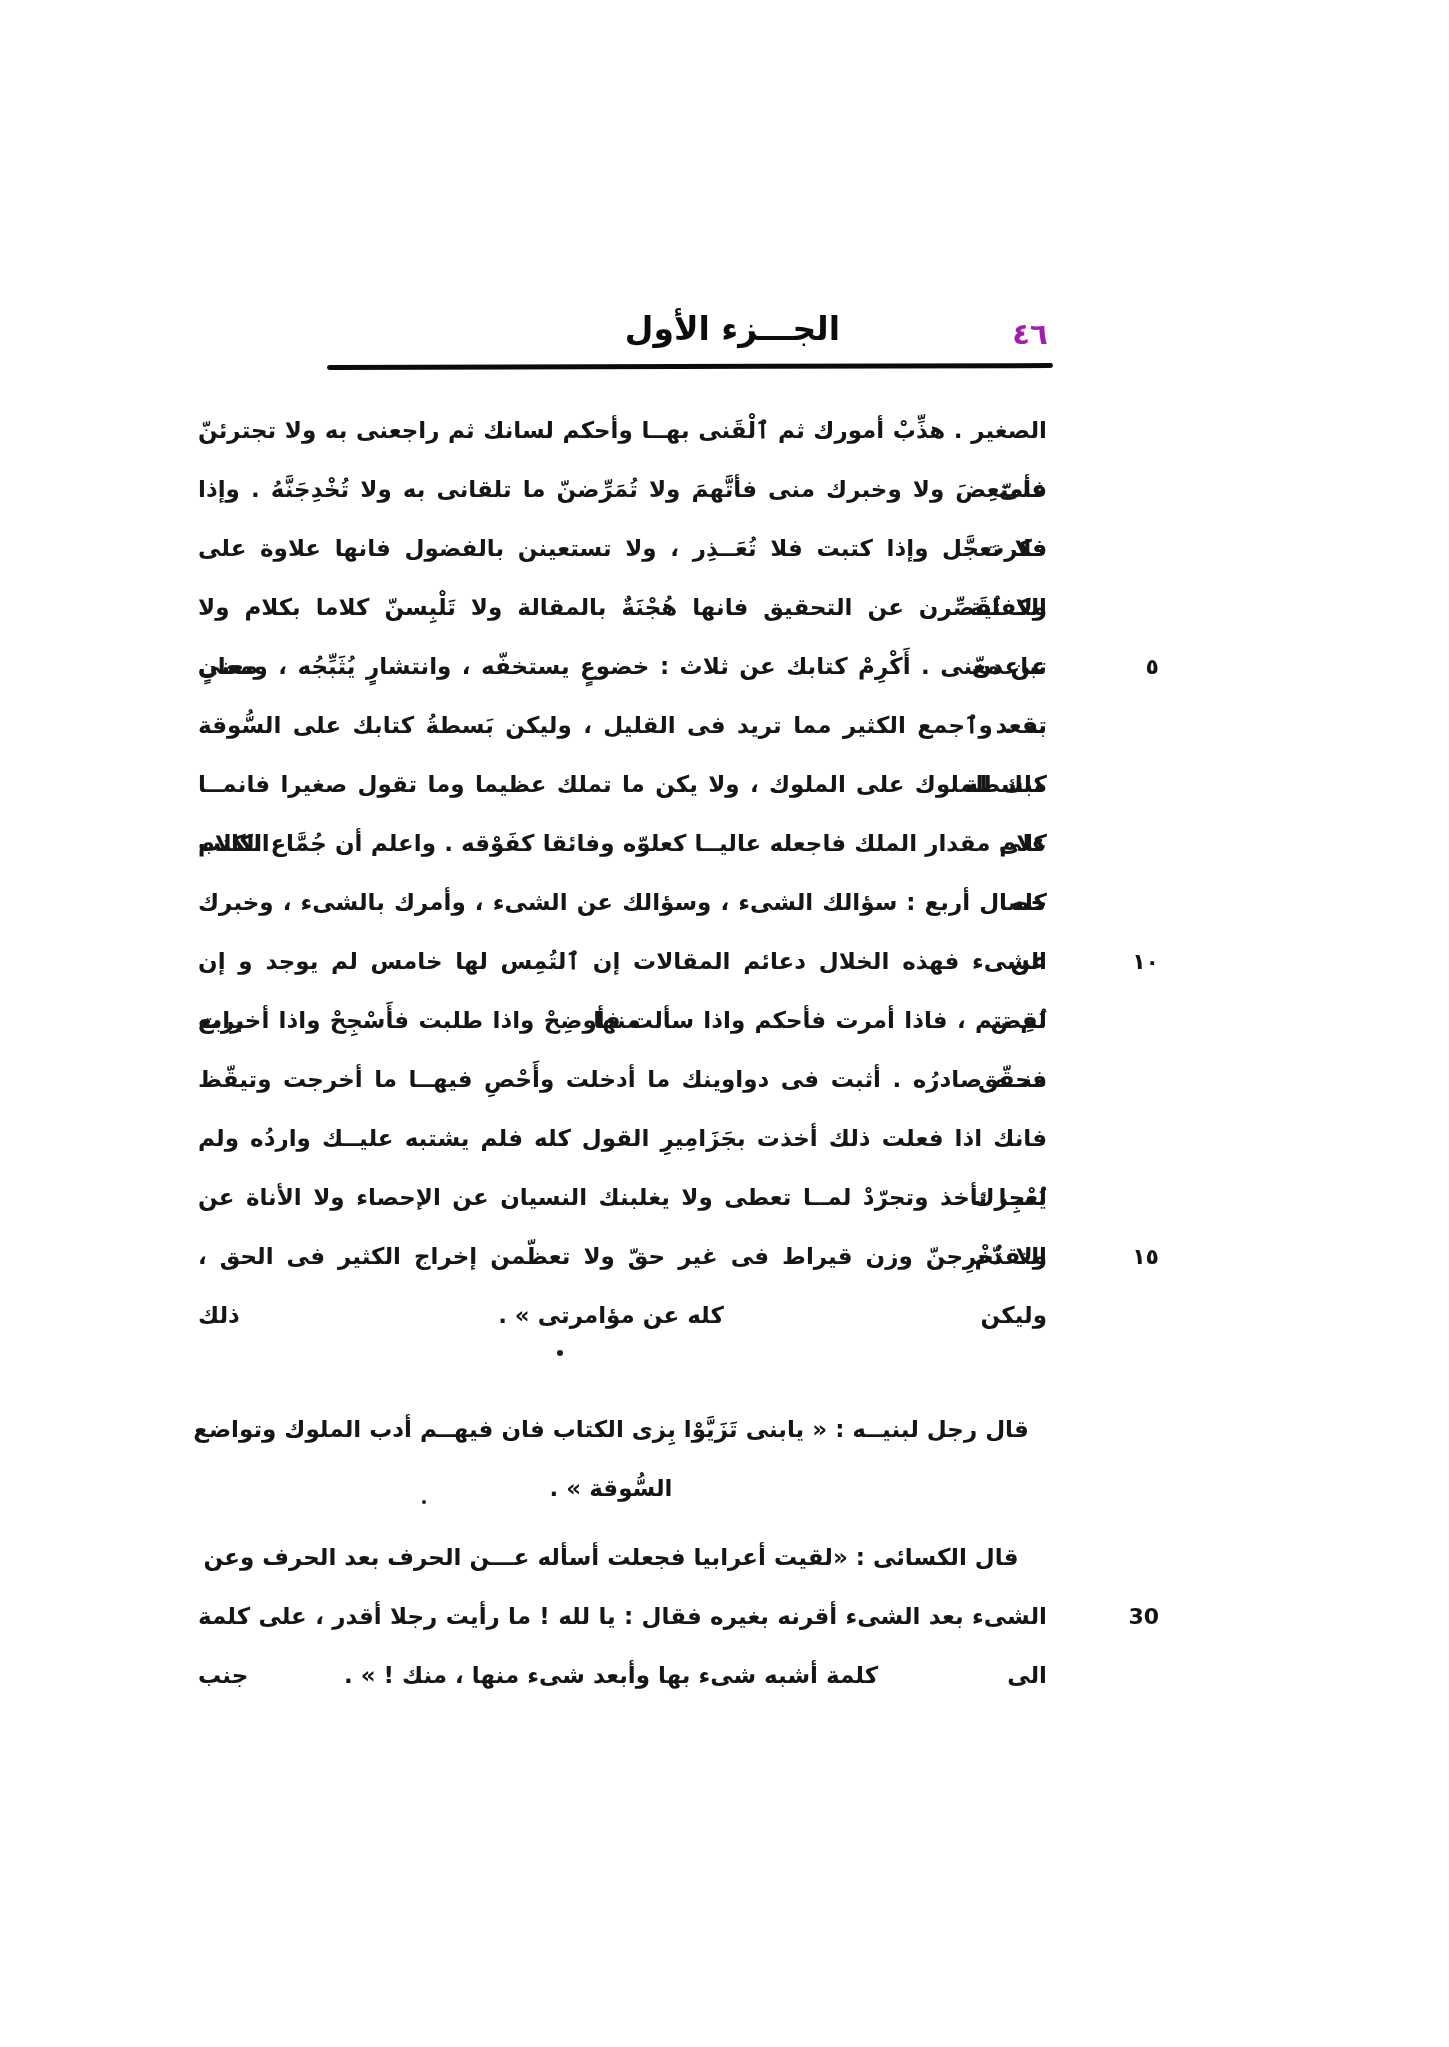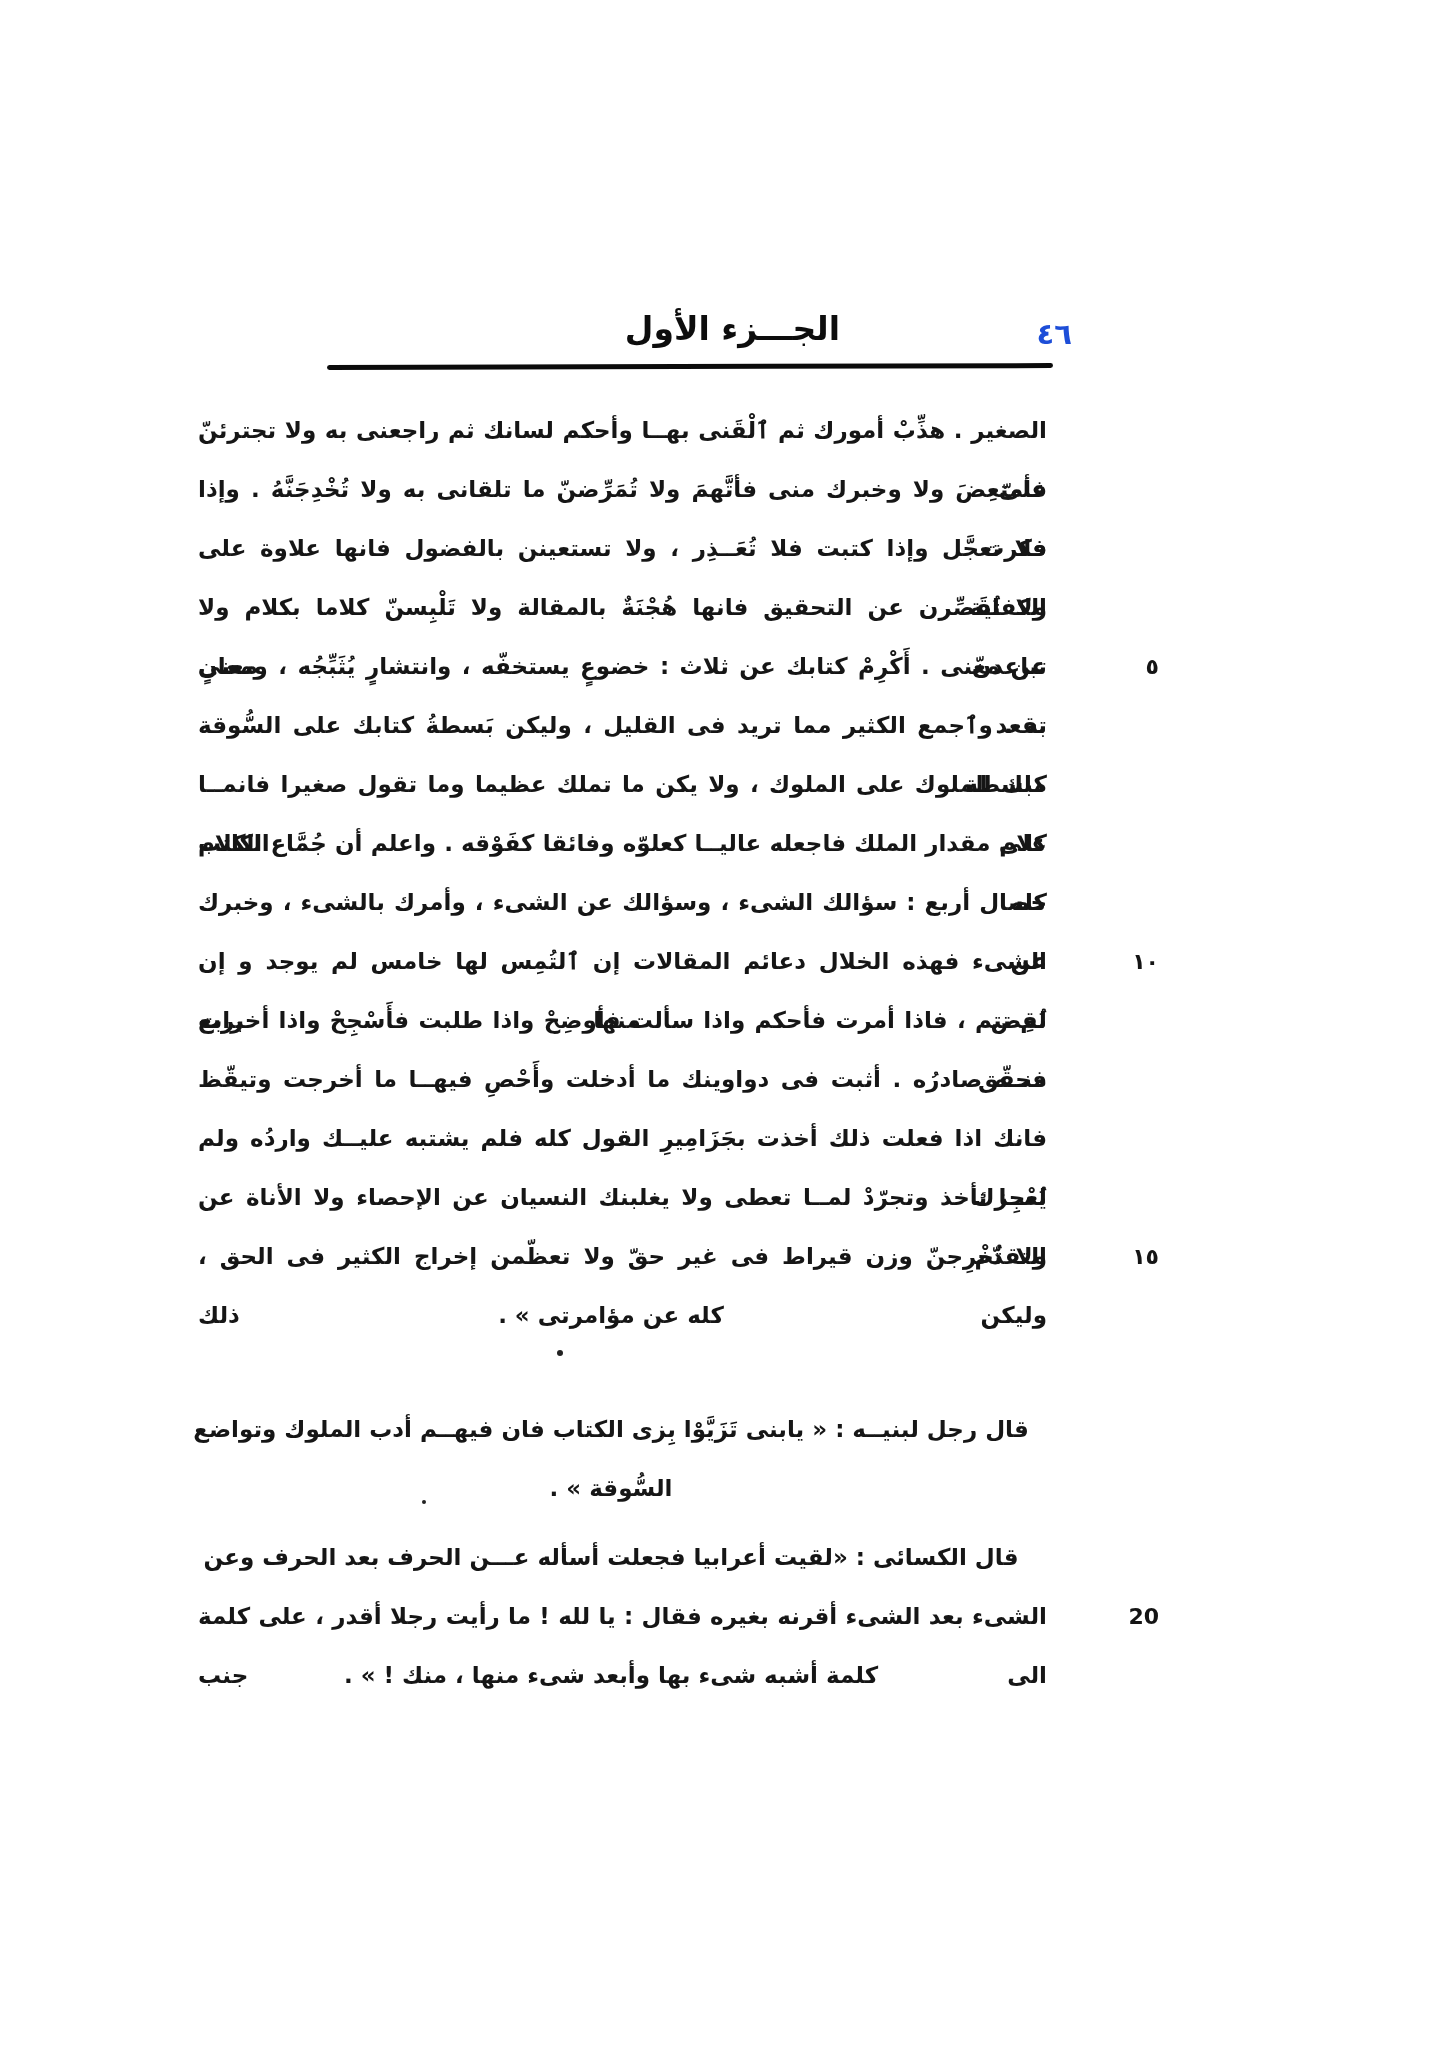--- a/index.html
+++ b/index.html
@@ -14,22 +14,22 @@
     direction:rtl;
   }
   
   .header-title{
     position:absolute;top:306px;left:540px;width:300px;height:46px;
     line-height:46px;
     font-size:33px;font-weight:bold;color:#0d0d0d;
   }
   .header-page-number{
     position:absolute;top:314px;left:988px;width:84px;height:40px;
-    line-height:40px;
-    font-size:29px;font-weight:bold;color:#1d4ed8;
+    line-height:40px;text-align:center;
+    font-size:29px;font-weight:bold;color:#a21caf;
   }
   .header-rule{
     position:absolute;top:364px;left:327px;width:726px;height:5px;
     background:#0b0b0b;border-radius:3px;
     transform:rotate(-0.15deg);
   }
   
   .text-block{
     position:absolute;top:401px;left:175px;width:872px;
     direction:rtl;
@@ -88,21 +88,21 @@
         <div class="line fill">لمــا تأخذ وتجرّدْ لمــا تعطى ولا يغلبنك النسيان عن الإحصاء ولا الأناة عن التقدّم</div>
         <div class="line fill">ولا تُخْرِجنّ وزن قيراط فى غير حقّ ولا تعظّمن إخراج الكثير فى الحق ، وليكن ذلك<span class="margin-num">١٥</span></div>
         <div class="line">كله عن مؤامرتى » .</div>
       </div>
       <div class="para p2">
         <div class="line">قال رجل لبنيــه : « يابنى تَزَيَّوْا بِزى الكتاب فان فيهــم أدب الملوك وتواضع</div>
         <div class="line">السُّوقة » .</div>
       </div>
       <div class="para p3">
         <div class="line">قال الكسائى : «لقيت أعرابيا فجعلت أسأله عـــن الحرف بعد الحرف وعن</div>
-        <div class="line fill">الشىء بعد الشىء أقرنه بغيره فقال : يا لله ! ما رأيت رجلا أقدر ، على كلمة الى جنب<span class="margin-num">20</span></div>
+        <div class="line fill">الشىء بعد الشىء أقرنه بغيره فقال : يا لله ! ما رأيت رجلا أقدر ، على كلمة الى جنب<span class="margin-num">30</span></div>
         <div class="line">كلمة أشبه شىء بها وأبعد شىء منها ، منك ! » .</div>
       </div>
     </div>
 
   <div class="speck s1"></div>
   <div class="speck s2"></div>
 
 </div>
 
 </body></html>

